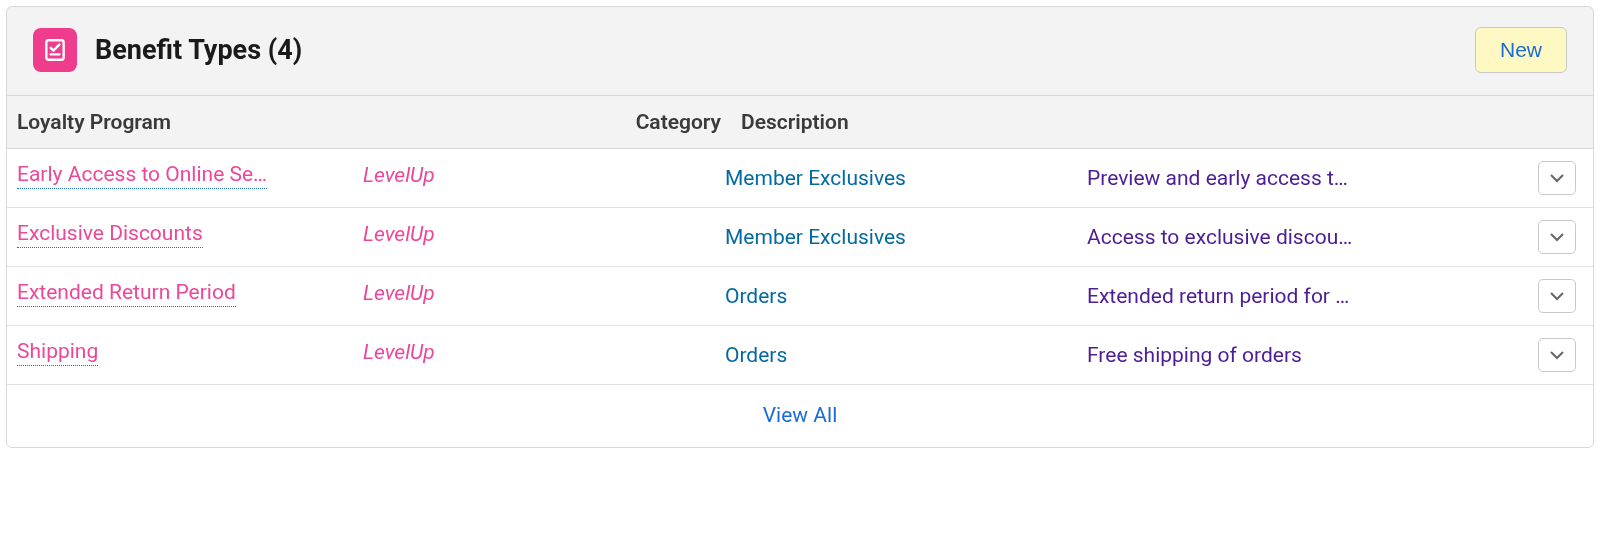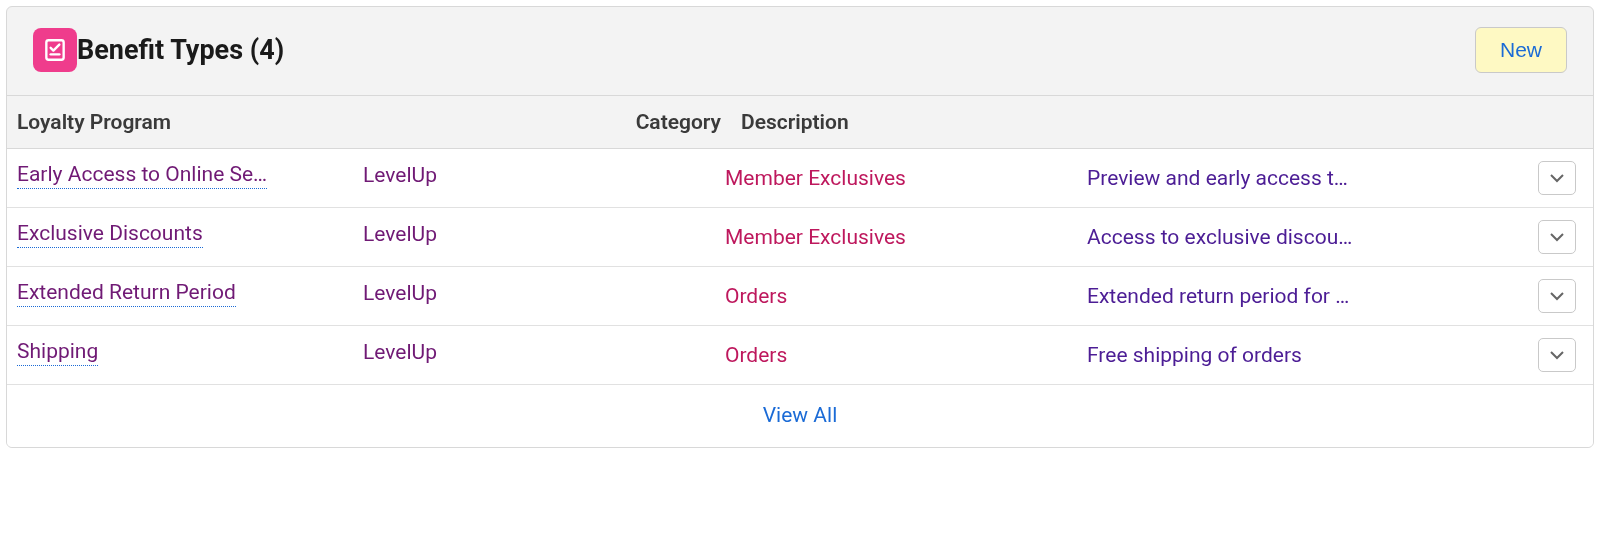--- a/index.html
+++ b/index.html
@@ -17,20 +17,21 @@
   .card-header {
     display: flex;
     align-items: center;
     justify-content: space-between;
     padding: 20px 26px 22px 26px;
     border-bottom: 1px solid #d8d8d8;
   }
   .title-group {
     display: flex;
     align-items: center;
+    gap: 18px;
   }
   .icon-box {
     width: 44px;
     height: 44px;
     border-radius: 8px;
     background: #ef3c8c;
     display: flex;
     align-items: center;
     justify-content: center;
     flex-shrink: 0;
@@ -71,27 +72,27 @@
   .row {
     display: flex;
     align-items: center;
     background: #fff;
     border-bottom: 1px solid #e1e1e1;
     padding: 12px 0;
     font-size: 21px;
   }
   .row .cell { padding: 0 10px; }
   .cell-name { flex: 0 0 346px; padding-left: 40px; }
-  .cell-prog { flex: 0 0 362px; }
-  .cell-cat  { flex: 0 0 362px; color: #be185d; }
+  .cell-prog { flex: 0 0 362px; font-style: italic; }
+  .cell-cat  { flex: 0 0 362px; color: #0369a1; }
   .cell-desc { flex: 1 1 auto; color: #4c1d95; white-space: nowrap; overflow: hidden; text-overflow: ellipsis; }
   .cell-act  { flex: 0 0 72px; display: flex; justify-content: center; }
 
   .link {
-    color: #701a75;
+    color: #ec4899;
     text-decoration: none;
     border-bottom: 1px dotted #1b6bd6;
     padding-bottom: 2px;
     white-space: nowrap;
     overflow: hidden;
     text-overflow: ellipsis;
     display: inline-block;
     max-width: 100%;
   }
   .cell-prog .link { border-bottom: none; }

